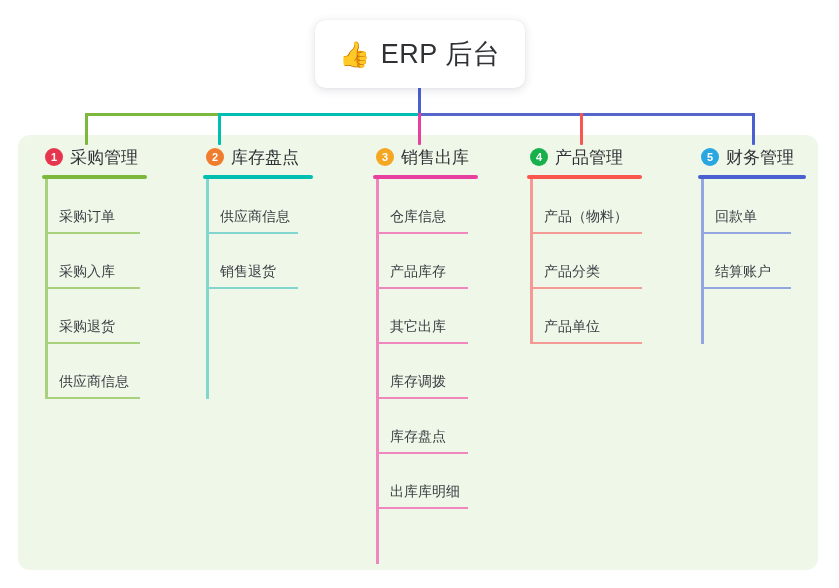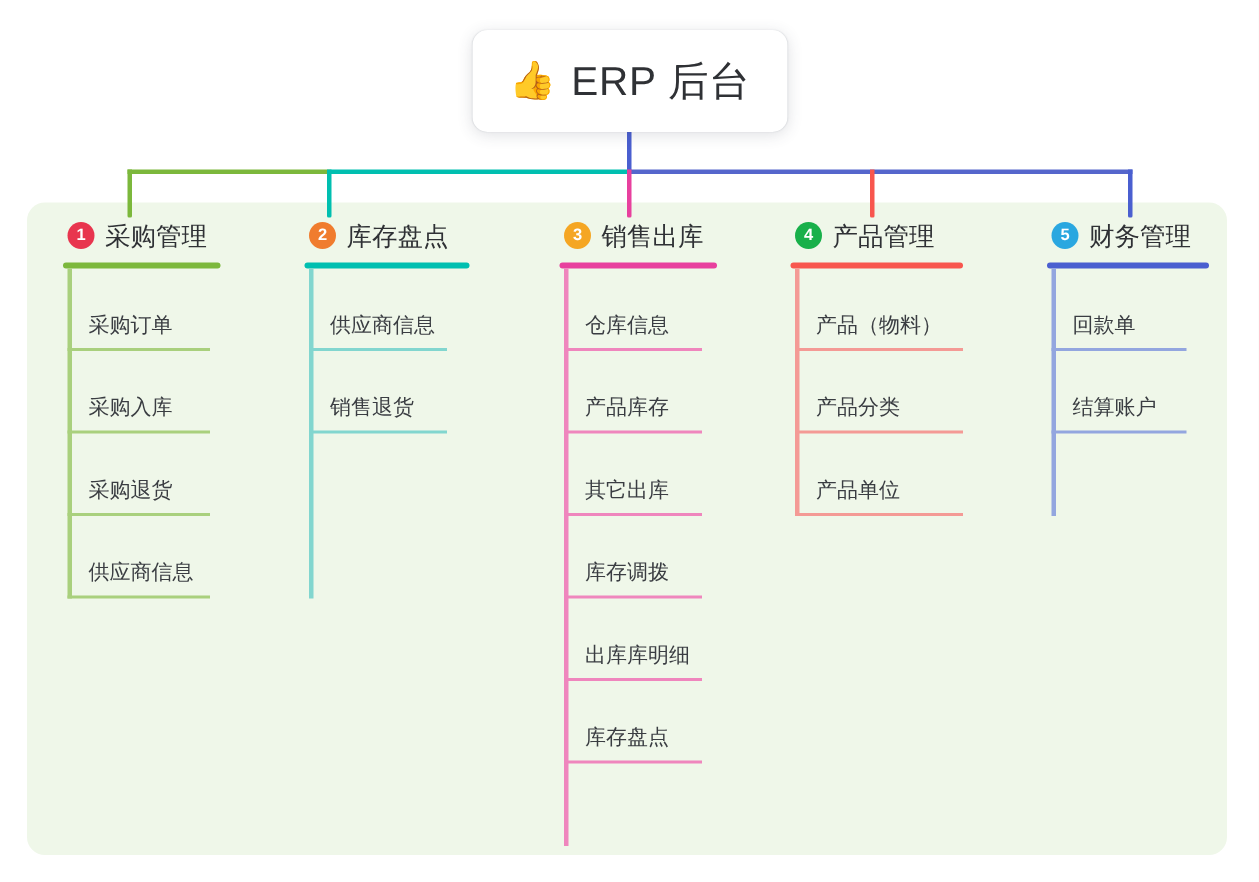--- a/index.html
+++ b/index.html
@@ -232,25 +232,25 @@
           </div>
           <div class="leaf">
             <span class="leaf-label">其它出库</span>
             <div class="leaf-rule" style="background: rgb(239, 134, 189); width: 92px;"></div>
           </div>
           <div class="leaf">
             <span class="leaf-label">库存调拨</span>
             <div class="leaf-rule" style="background: rgb(239, 134, 189); width: 92px;"></div>
           </div>
           <div class="leaf">
+            <span class="leaf-label">库存盘点</span>
+            <div class="leaf-rule" style="background: rgb(239, 134, 189); width: 92px;"></div>
+          </div>
+          <div class="leaf">
             <span class="leaf-label">出库库明细</span>
-            <div class="leaf-rule" style="background: rgb(239, 134, 189); width: 92px;"></div>
-          </div>
-          <div class="leaf">
-            <span class="leaf-label">库存盘点</span>
             <div class="leaf-rule" style="background: rgb(239, 134, 189); width: 92px;"></div>
           </div>
         </div>
       </div>
       <div class="column" style="left: 527px;">
         <div class="col-head">
           <span class="badge" style="background: rgb(24, 176, 74);">4</span>
           <span class="col-title">产品管理</span>
         </div>
         <div class="col-underline" style="background: rgb(248, 86, 78); width: 115px;"></div>

